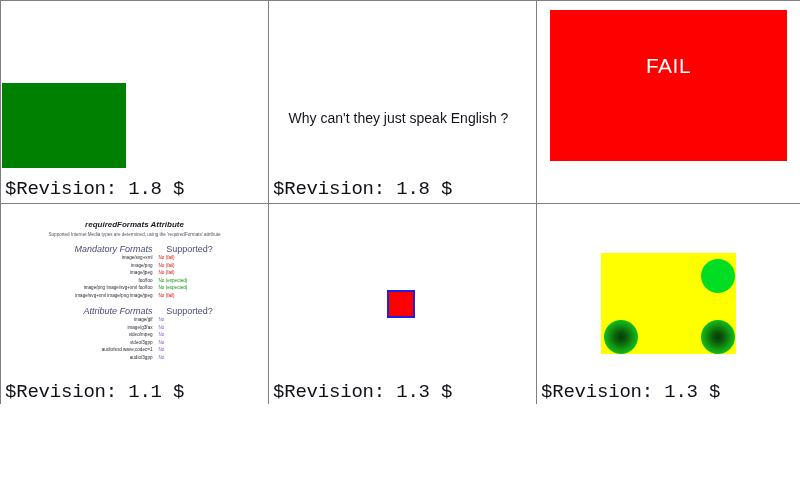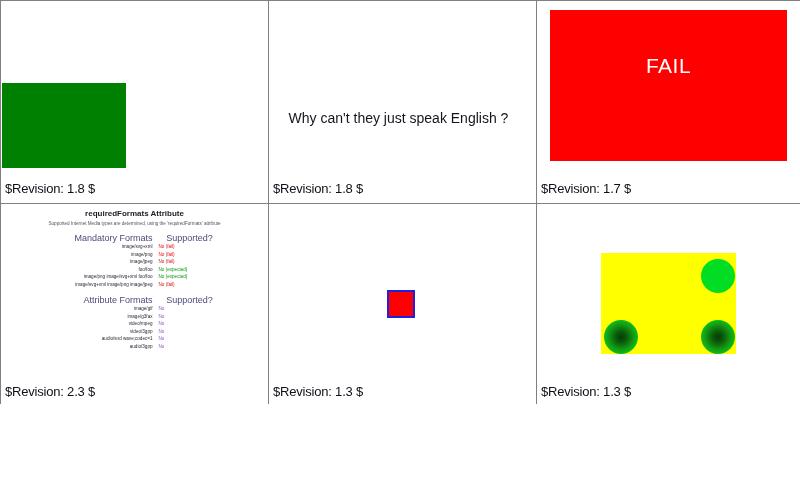--- a/index.html
+++ b/index.html
@@ -25,25 +25,25 @@
     background:#ffffff;
     overflow:hidden;
   }
   .stage{
     position:absolute;left:0;top:0;right:0;bottom:0;
   }
   .revision{
     position:absolute;
     left:4px;
     bottom:3px;
-    font-size:13px;
+    font-size:19px;
     line-height:22px;
     color:#101018;
     white-space:nowrap;
-    font-family:Liberation Sans, sans-serif;
+    font-family:Liberation Mono, monospace;
     letter-spacing:-0.2px;
   }
 
   
   .green-rect{
     position:absolute;
     left:1px;top:82px;
     width:124px;height:85px;
     background:#008000;
   }
@@ -87,38 +87,40 @@
   .rf{
     position:absolute;
     left:0;right:0;top:2px;
     color:#333340;
   }
   .rf-title{
     text-align:center;
     font-size:8px;
     font-weight:bold;
     color:#1b1b26;
-    margin-top:3px;
+    margin-top:14px;
+    font-style:italic;
   }
   .rf-sub{
     text-align:center;
     font-size:4.6px;
     color:#55555f;
     margin-top:3px;
   }
   .rf-sect{
     display:flex;
     justify-content:center;
     margin-top:7px;
     color:#4a4a7a;
   }
   .rf-sect .c1{
     width:104px;text-align:right;
     font-size:9px;
     padding-right:6px;
+    font-style:italic;
   }
   .rf-sect .c2{
     width:62px;text-align:center;
     font-size:9px;
   }
   .rf-row{
     display:flex;
     justify-content:center;
     line-height:7.5px;
   }
@@ -183,21 +185,20 @@
       <div class="t-quip">Why can't they just speak English ?</div>
     </div>
     <div class="revision">$Revision: 1.8 $</div>
   </div>
 
   <div class="cell">
     <div class="stage">
       <div class="fail-rect"></div>
       <div class="fail-text">FAIL</div>
     </div>
-    <div class="revision">$Revision: 1.7 $</div>
   </div>
 
   <div class="cell">
     <div class="stage">
       <div class="rf">
         <div class="rf-title">requiredFormats Attribute</div>
         <div class="rf-sub">Supported Internet Media types are determined, using the 'requiredFormats' attribute</div>
 
         <div class="rf-sect">
           <div class="c1">Mandatory Formats</div>
@@ -255,21 +256,21 @@
               <div class="c1">audio/snd wave;codec=1</div>
               <div class="c2 v-no">No</div>
             </div>
             <div class="rf-row">
               <div class="c1">audio/3gpp</div>
               <div class="c2 v-no">No</div>
             </div>
           </div>
       </div>
     </div>
-    <div class="revision">$Revision: 2.3 $</div>
+    <div class="revision">$Revision: 1.1 $</div>
   </div>
 
   <div class="cell">
     <div class="stage">
       <div class="sq"></div>
     </div>
     <div class="revision">$Revision: 1.3 $</div>
   </div>
 
   <div class="cell">

